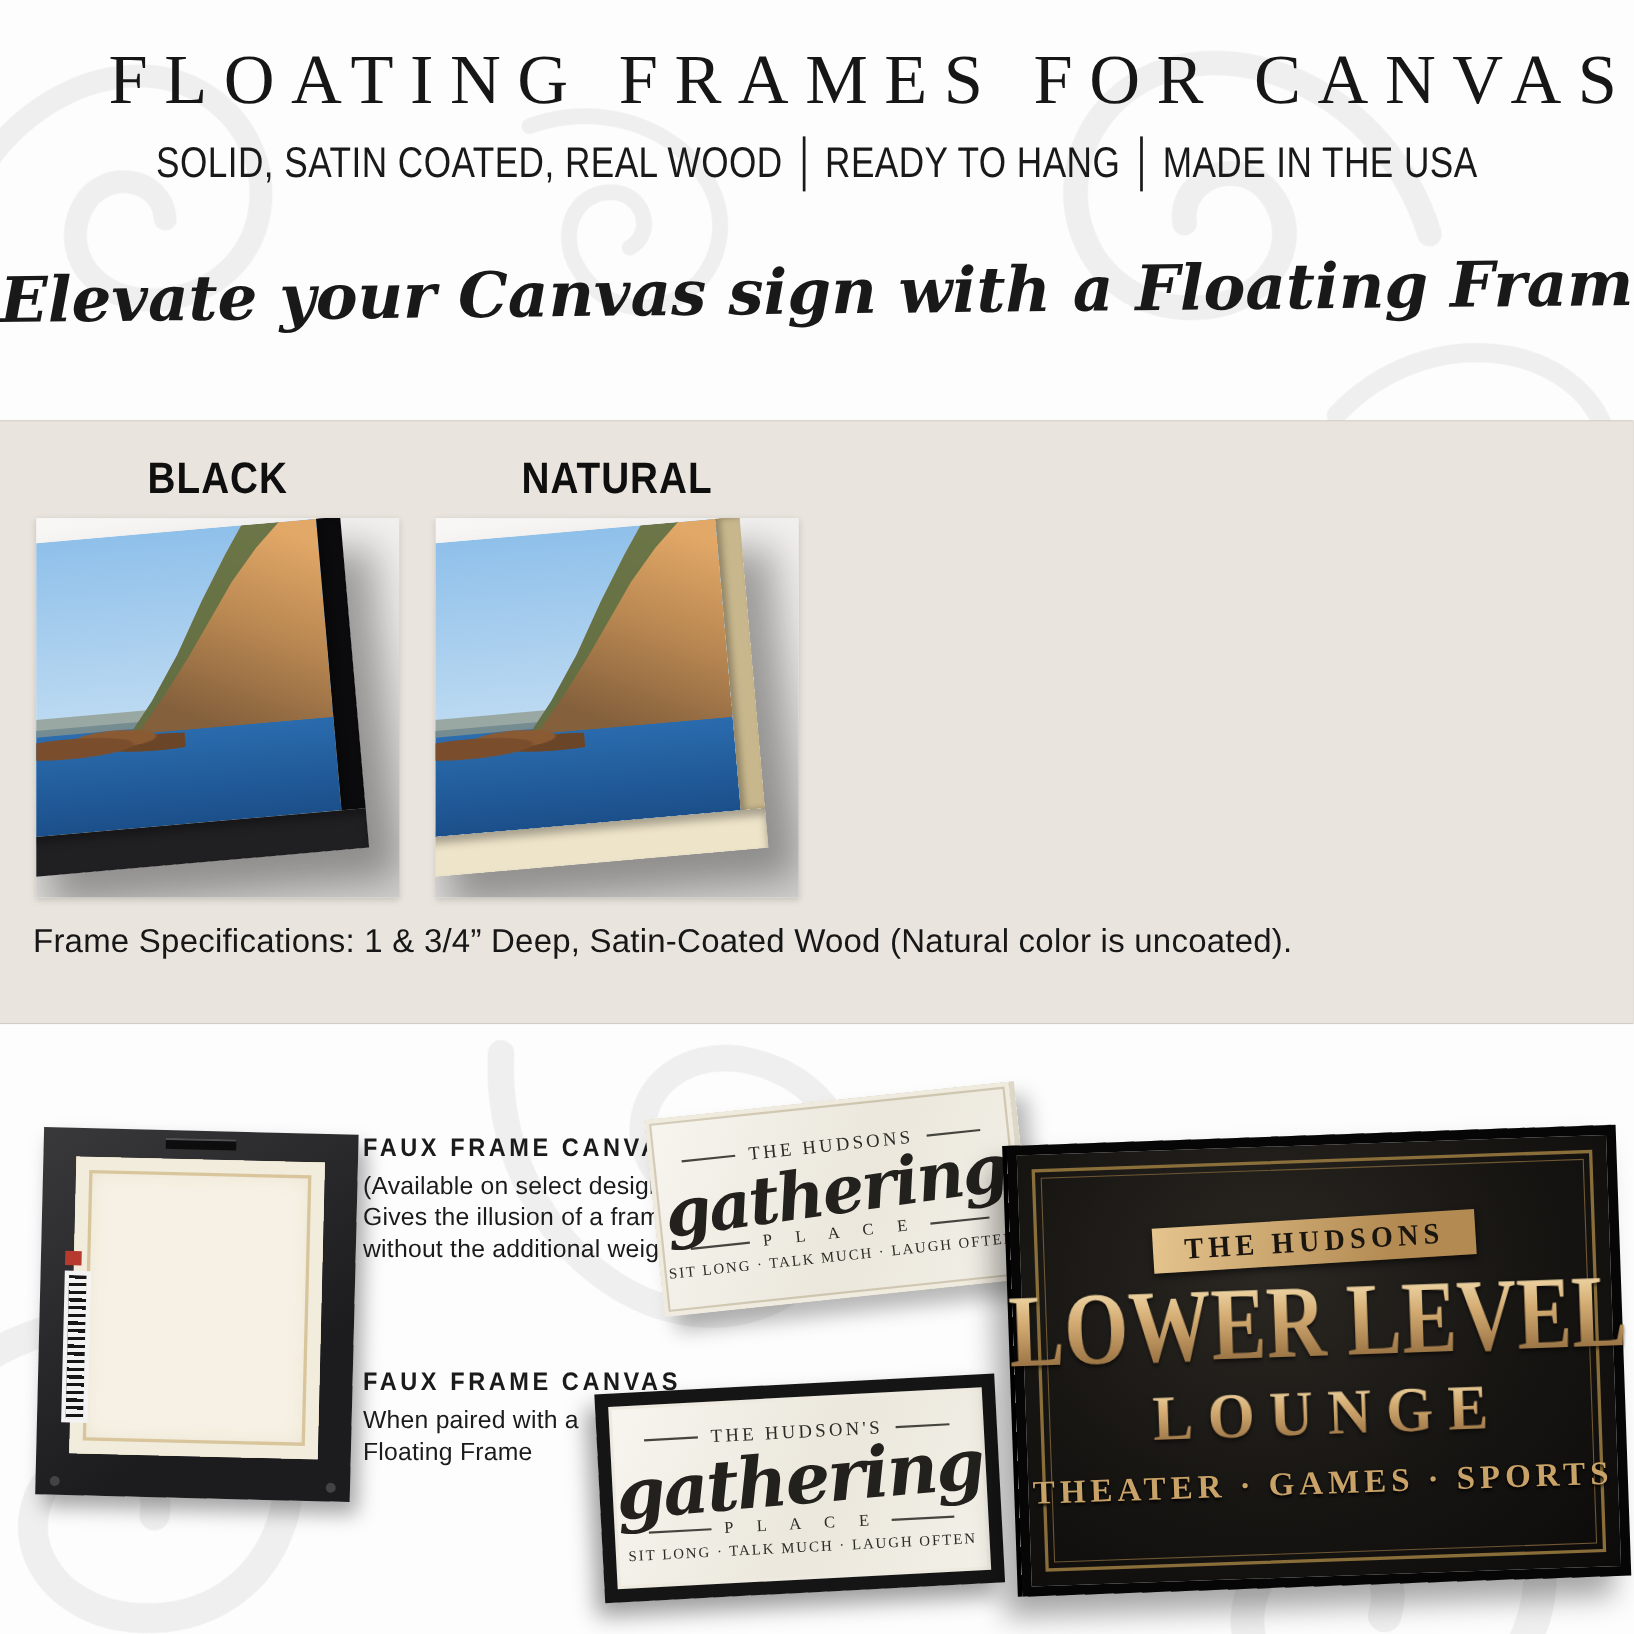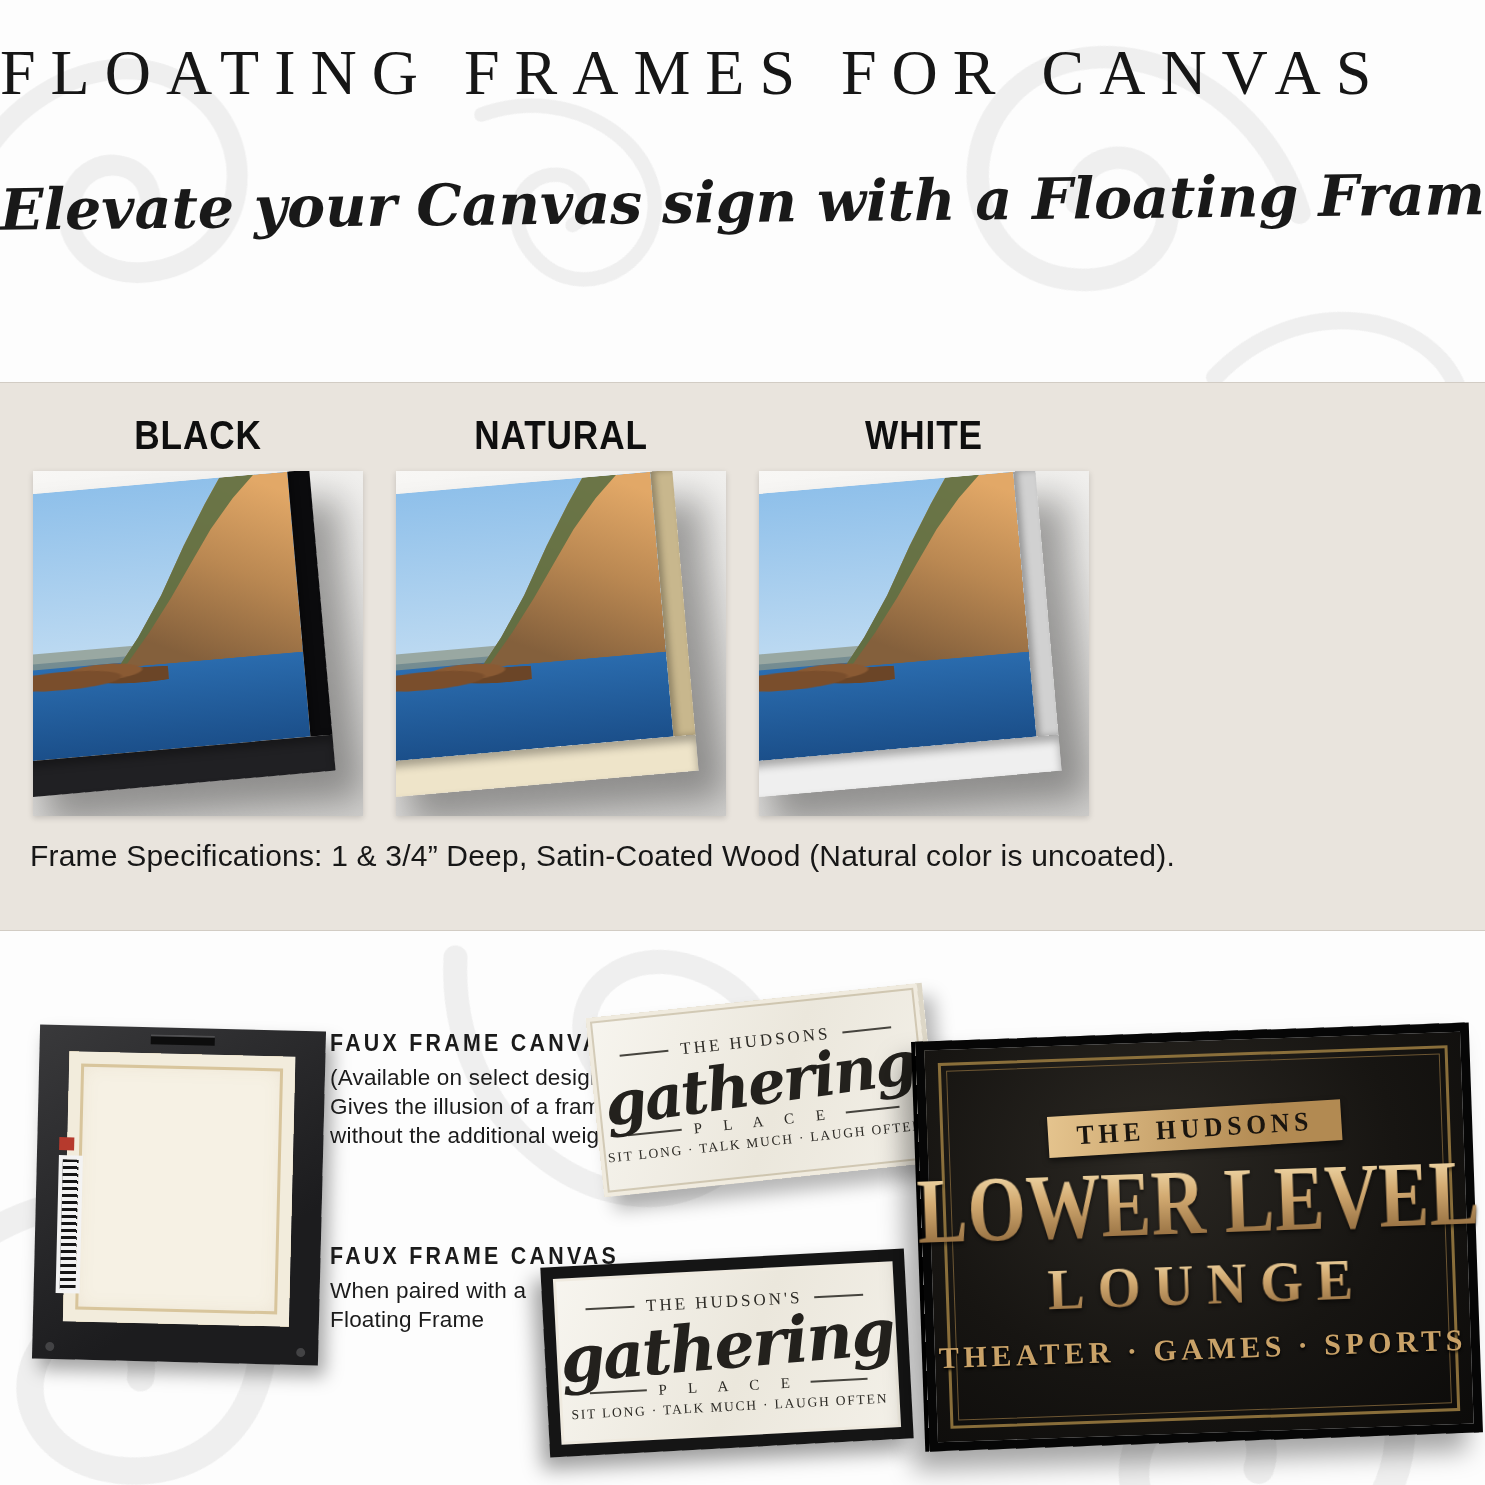--- a/index.html
+++ b/index.html
@@ -4,21 +4,21 @@
 <style>
   * { margin:0; padding:0; box-sizing:border-box; }
   html,body { background:#ffffff; }
   .page {
     position:relative; width:1485px; height:1485px; overflow:hidden;
     background:#fdfdfd; font-family:"Liberation Sans", sans-serif; color:#1b1b1b;
   }
   .damask { position:absolute; inset:0; z-index:0; }
 
   
-  .hero { position:absolute; top:0; left:0; width:100%; height:474px; text-align:left; z-index:2; }
+  .hero { position:absolute; top:0; left:0; width:100%; height:474px; text-align:right; z-index:2; }
   .hero-title {
     margin-top:36px; font-family:"Liberation Serif", serif; font-weight:500;
     font-size:64px; letter-spacing:15px; color:#161616; white-space:nowrap;
   }
   .subtitle { margin-top:14px; display:flex; justify-content:center; }
   .subtitle-inner { display:flex; align-items:center; transform:scaleX(.82); transform-origin:center; white-space:nowrap; }
   .subtitle-part { font-size:39px; font-weight:500; letter-spacing:0.5px; color:#191919; }
   .vbar { display:inline-block; width:3px; height:50px; background:#1a1a1a; margin:0 22px; }
   .tagline {
     margin-top:58px; font-family:"DejaVu Serif", serif; font-style:italic; font-weight:700;
@@ -188,20 +188,29 @@
       <use href="#curl" transform="translate(-60,1100) scale(1.7) rotate(14)"></use>
       <use href="#curl" transform="translate(420,1210) scale(1.5,-1.5) rotate(-8)"></use>
       <use href="#curl" transform="translate(1080,1130) scale(1.9) rotate(22)"></use>
       <use href="#curl" transform="translate(820,940) scale(1.1,-1.1) rotate(40)"></use>
       <use href="#curl" transform="translate(620,50) scale(0.9) rotate(65)"></use>
     </g>
   </svg>
 
   <header class="hero">
     <h1 class="hero-title">FLOATING FRAMES FOR CANVAS</h1>
+    <div class="subtitle">
+      <div class="subtitle-inner">
+        <span class="subtitle-part">SOLID, SATIN COATED, REAL WOOD</span>
+        <span class="vbar"></span>
+        <span class="subtitle-part">READY TO HANG</span>
+        <span class="vbar"></span>
+        <span class="subtitle-part">MADE IN THE USA</span>
+      </div>
+    </div>
     <div class="tagline">Elevate your Canvas sign with a Floating Frame!</div>
   </header>
 
   <section class="band">
     <div class="tiles">
 
       <div class="tile">
         <div class="tile-label">BLACK</div>
         <div class="photo">
           <div class="canvas-art">
@@ -231,37 +240,20 @@
               <div class="cliff-green"></div>
               <div class="rocks"></div>
             </div>
             <div class="edge-right" style="background-color: rgb(200, 183, 141);"></div>
             <div class="edge-bottom" style="background-color: rgb(238, 228, 201);"></div>
           </div>
         </div>
       </div>
 
 
-      <div class="tile">
-        <div class="tile-label">WHITE</div>
-        <div class="photo">
-          <div class="canvas-art">
-            <div class="art">
-              <div class="sky"></div>
-              <div class="sea"></div>
-              <div class="shore"></div>
-              <div class="cliff"></div>
-              <div class="cliff-green"></div>
-              <div class="rocks"></div>
-            </div>
-            <div class="edge-right" style="background-color: rgb(209, 209, 209);"></div>
-            <div class="edge-bottom" style="background-color: rgb(239, 239, 239);"></div>
-          </div>
-        </div>
-      </div>
 
     </div>
 
     <p class="spec">
       <span>Frame Specifications: 1 &amp; 3/4” Deep, Satin-Coated Wood (Natural color is uncoated).</span>
     </p>
   </section>
 
   <section class="bottom">
 

